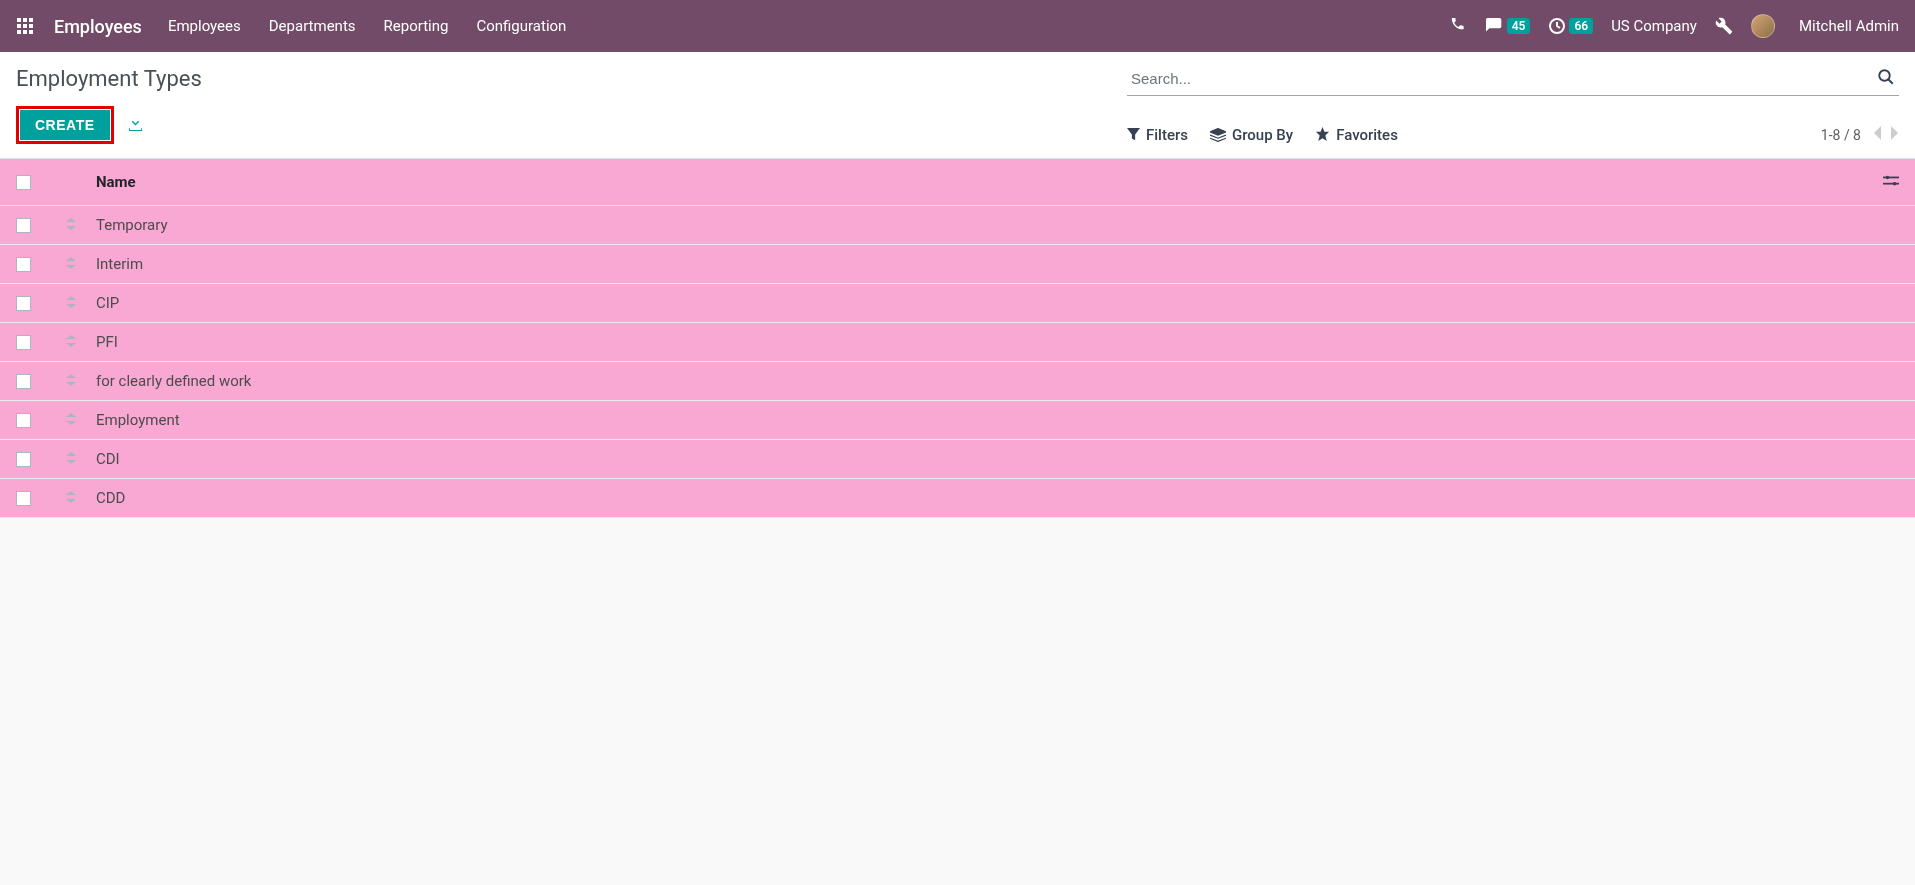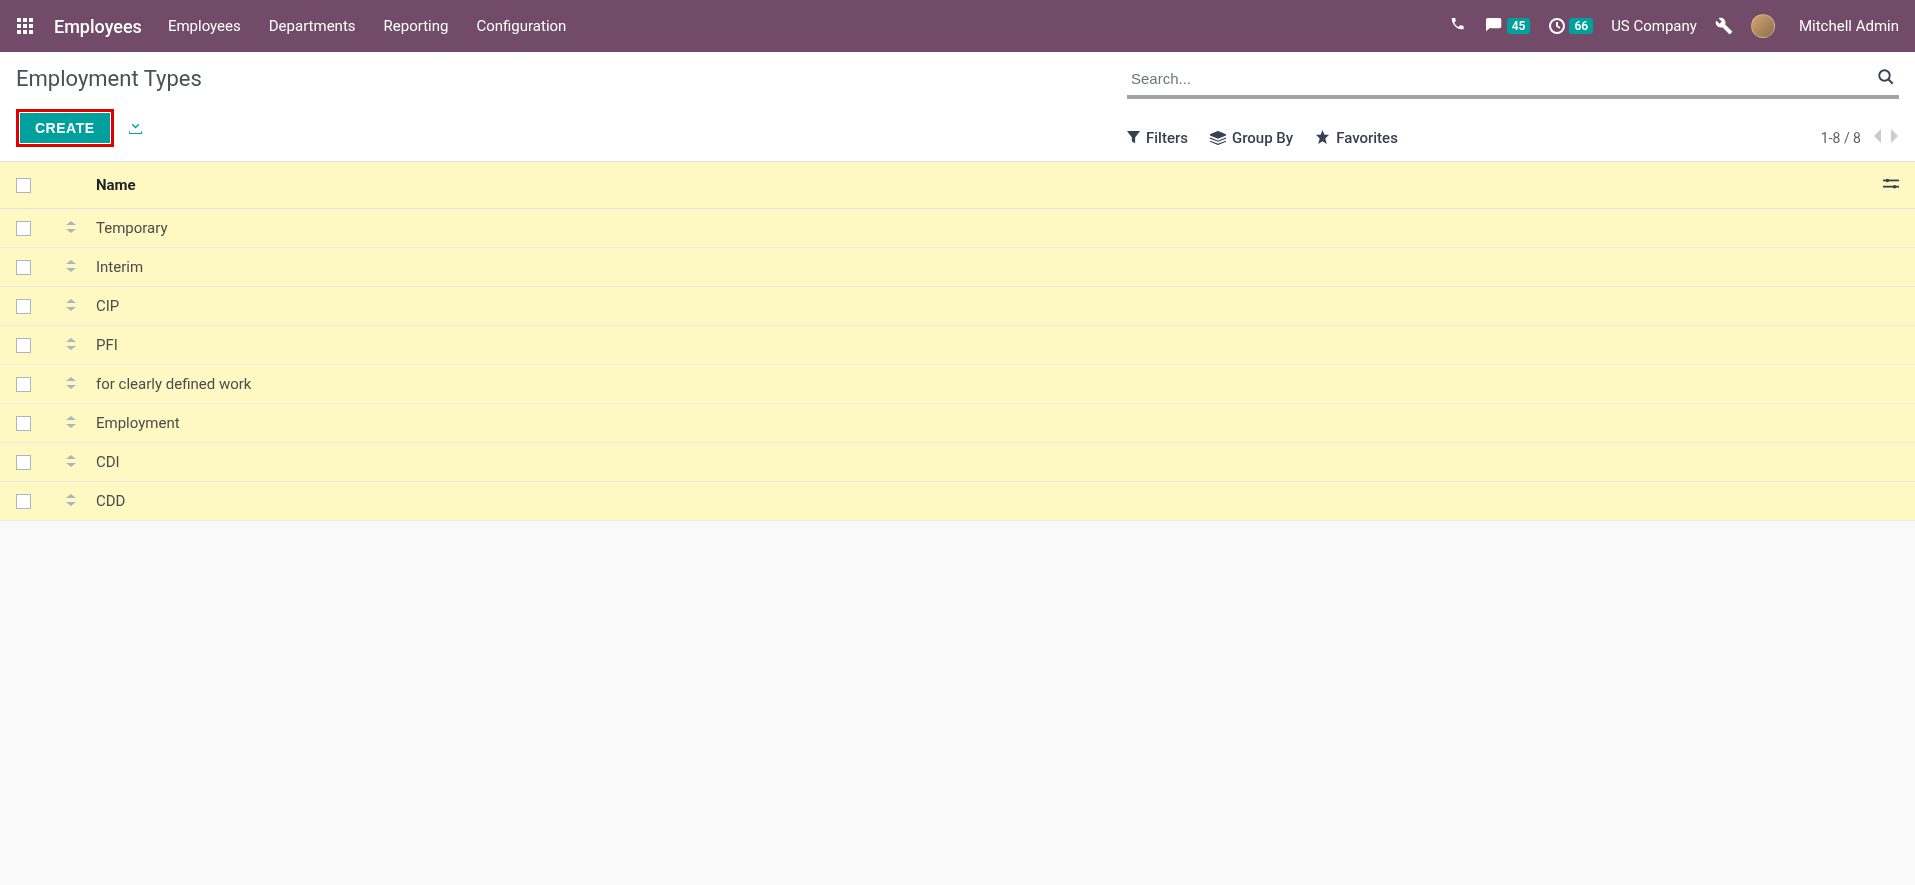--- a/index.html
+++ b/index.html
@@ -107,21 +107,21 @@
       font-size: 22px;
       font-weight: 400;
       color: #495057;
       margin-top: 4px;
     }
     .search-wrapper {
       flex: 1;
       max-width: 772px;
       display: flex;
       align-items: center;
-      border-bottom: 4px solid #a3a3a3;
+      border-bottom: 1px solid #a3a3a3;
       padding: 4px 4px;
     }
     .search-input {
       flex: 1;
       border: none;
       outline: none;
       font-size: 15px;
       padding: 4px 0;
       color: #495057;
     }
@@ -198,21 +198,21 @@
       display: flex;
       gap: 6px;
     }
     .pager-arrow {
       color: #ccc;
       cursor: pointer;
       font-size: 16px;
     }
     
     .list-view {
-      background: #fef9c3;
+      background: #f9a8d4;
     }
     .table-header {
       display: flex;
       align-items: center;
       padding: 14px 16px;
       border-bottom: 1px solid #dee2e6;
     }
     .col-checkbox {
       width: 50px;
       display: flex;

